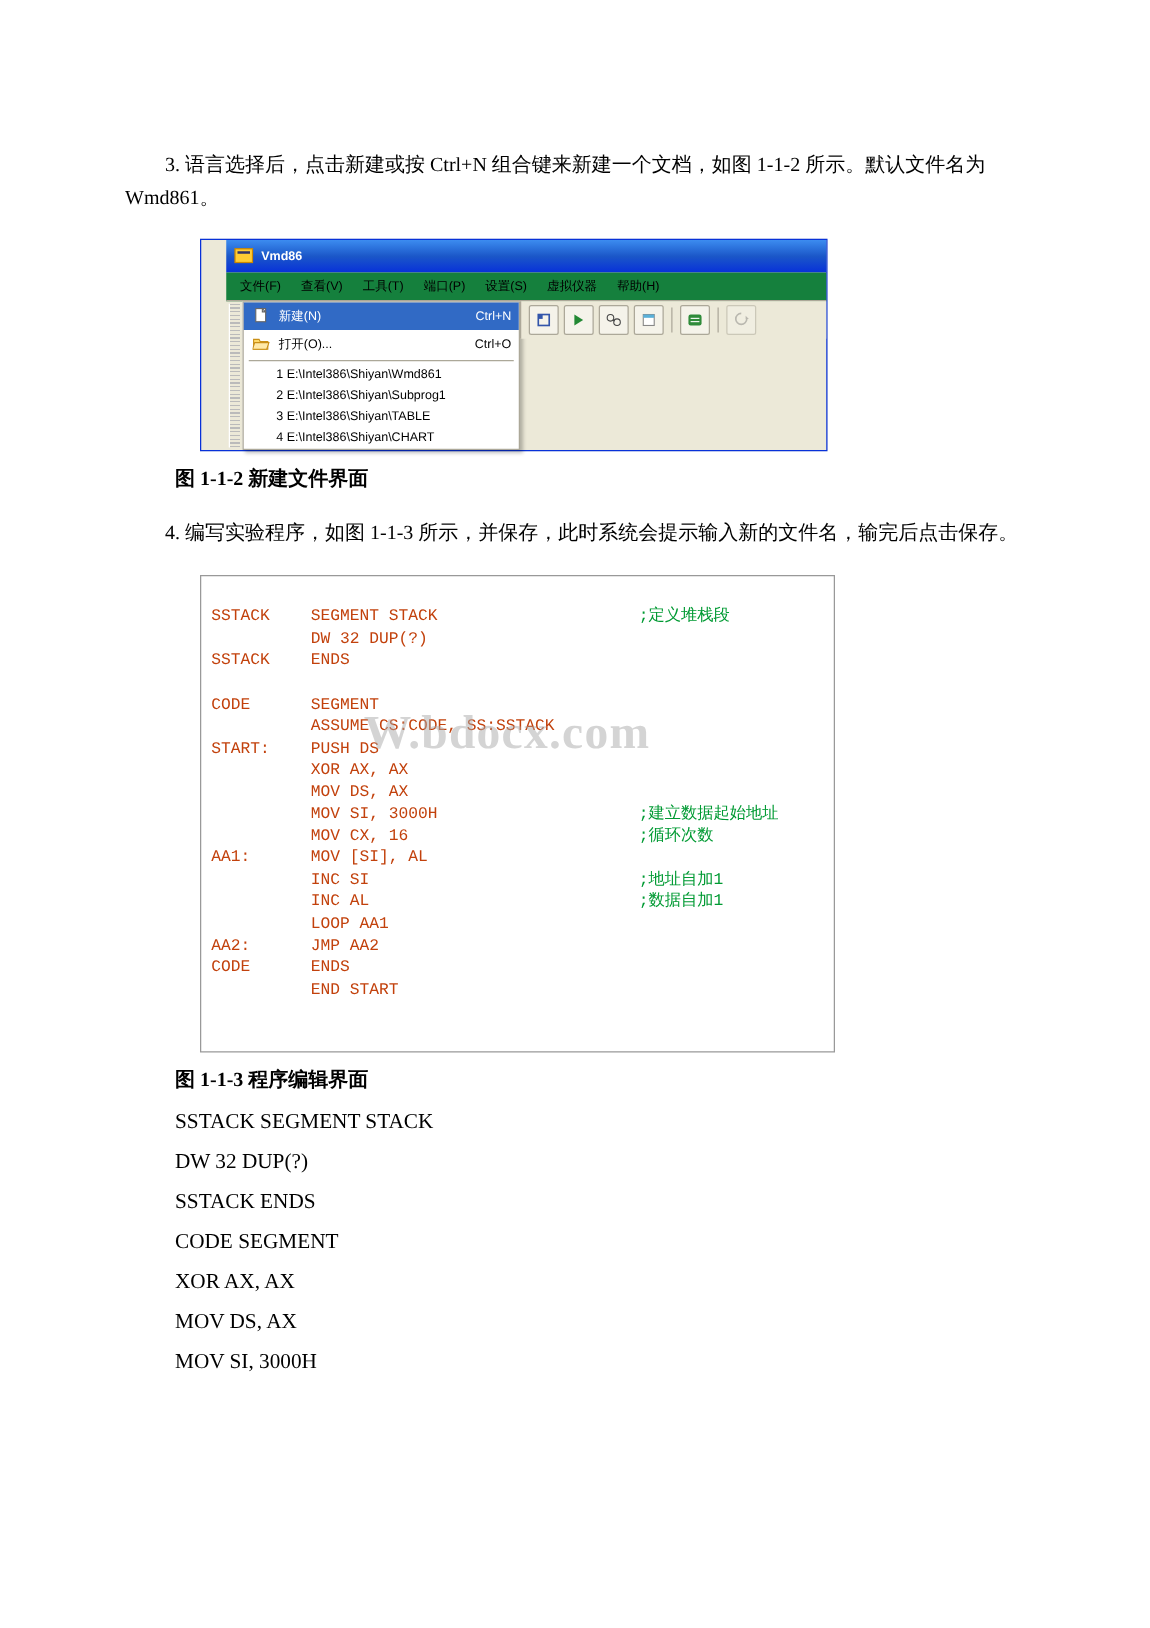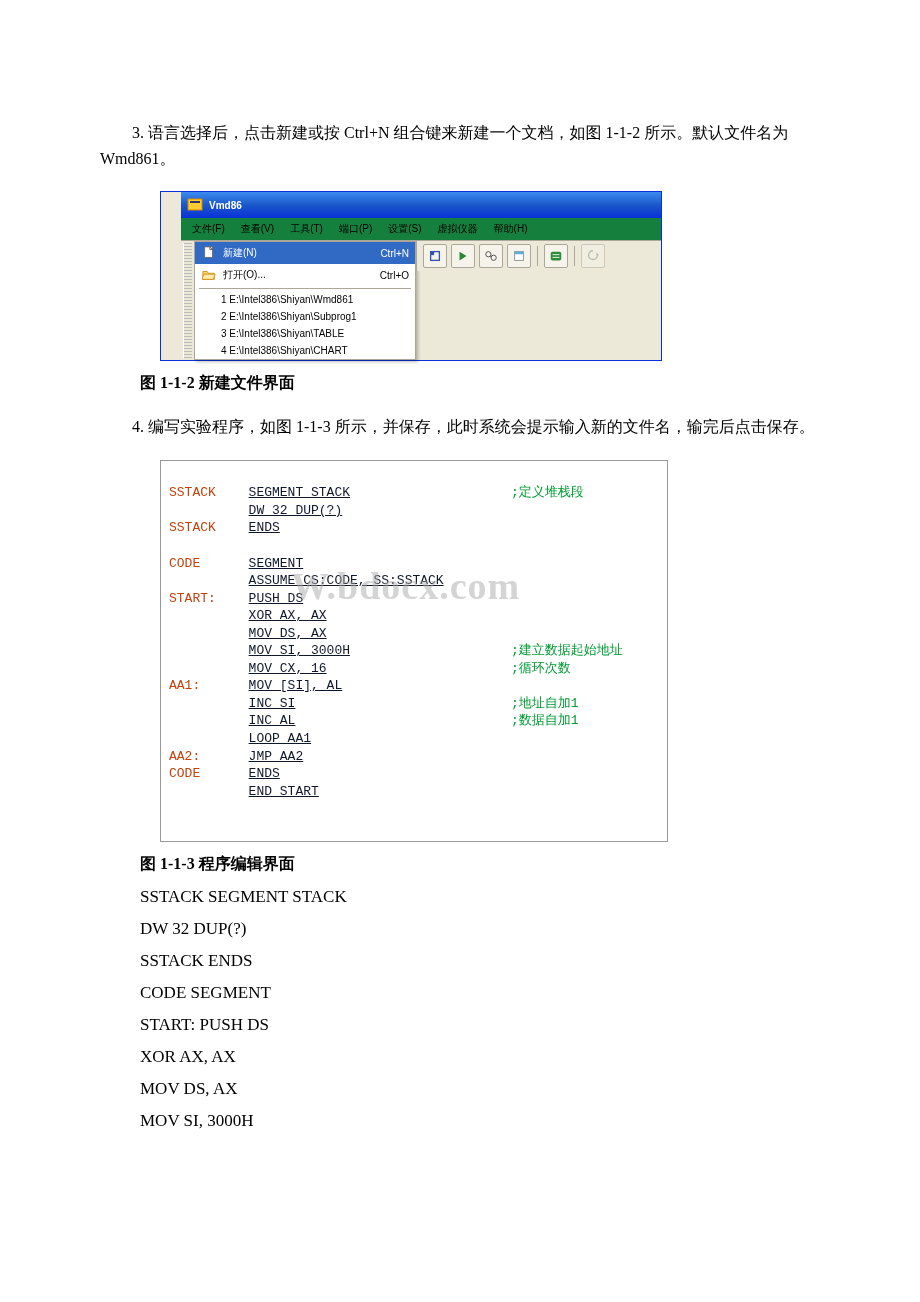--- a/index.html
+++ b/index.html
@@ -141,21 +141,21 @@
     background: #fff;
     border: 1px solid #999;
     font-family: "Courier New", Consolas, monospace;
     font-size: 13px;
     padding: 6px 8px;
     line-height: 1.35;
     white-space: pre;
     position: relative;
   }
   .editor .lbl   { color: #c2410c; display: inline-block; min-width: 64px; }
-  .editor .ins   { color: #0f172a; text-decoration: underline; }
+  .editor .ins   { color: #c2410c; }
   .editor .cmt   { color: #009a33; }
   .editor .wm {
     position: absolute;
     left: 130px; top: 100px;
     font-family: Liberation Serif, serif;
     font-size: 38px;
     font-weight: bold;
     color: rgba(170,170,170,0.5);
     letter-spacing: 1px;
     pointer-events: none;
@@ -290,18 +290,17 @@
 <span class="lbl"> </span>  <span class="ins">END START</span>
     <div class="wm">W.bdocx.com</div>
   </div>
 
   <p class="caption">图 1-1-3 程序编辑界面</p>
 
   <p class="codeline">SSTACK SEGMENT STACK</p>
   <p class="codeline"> DW 32 DUP(?)</p>
   <p class="codeline">SSTACK ENDS</p>
   <p class="codeline">CODE SEGMENT</p>
-  <p class="codeline">START: PUSH DS</p>
   <p class="codeline"> XOR AX, AX</p>
   <p class="codeline"> MOV DS, AX</p>
   <p class="codeline"> MOV SI, 3000H</p>
 
 </div>
 
 </body></html>

